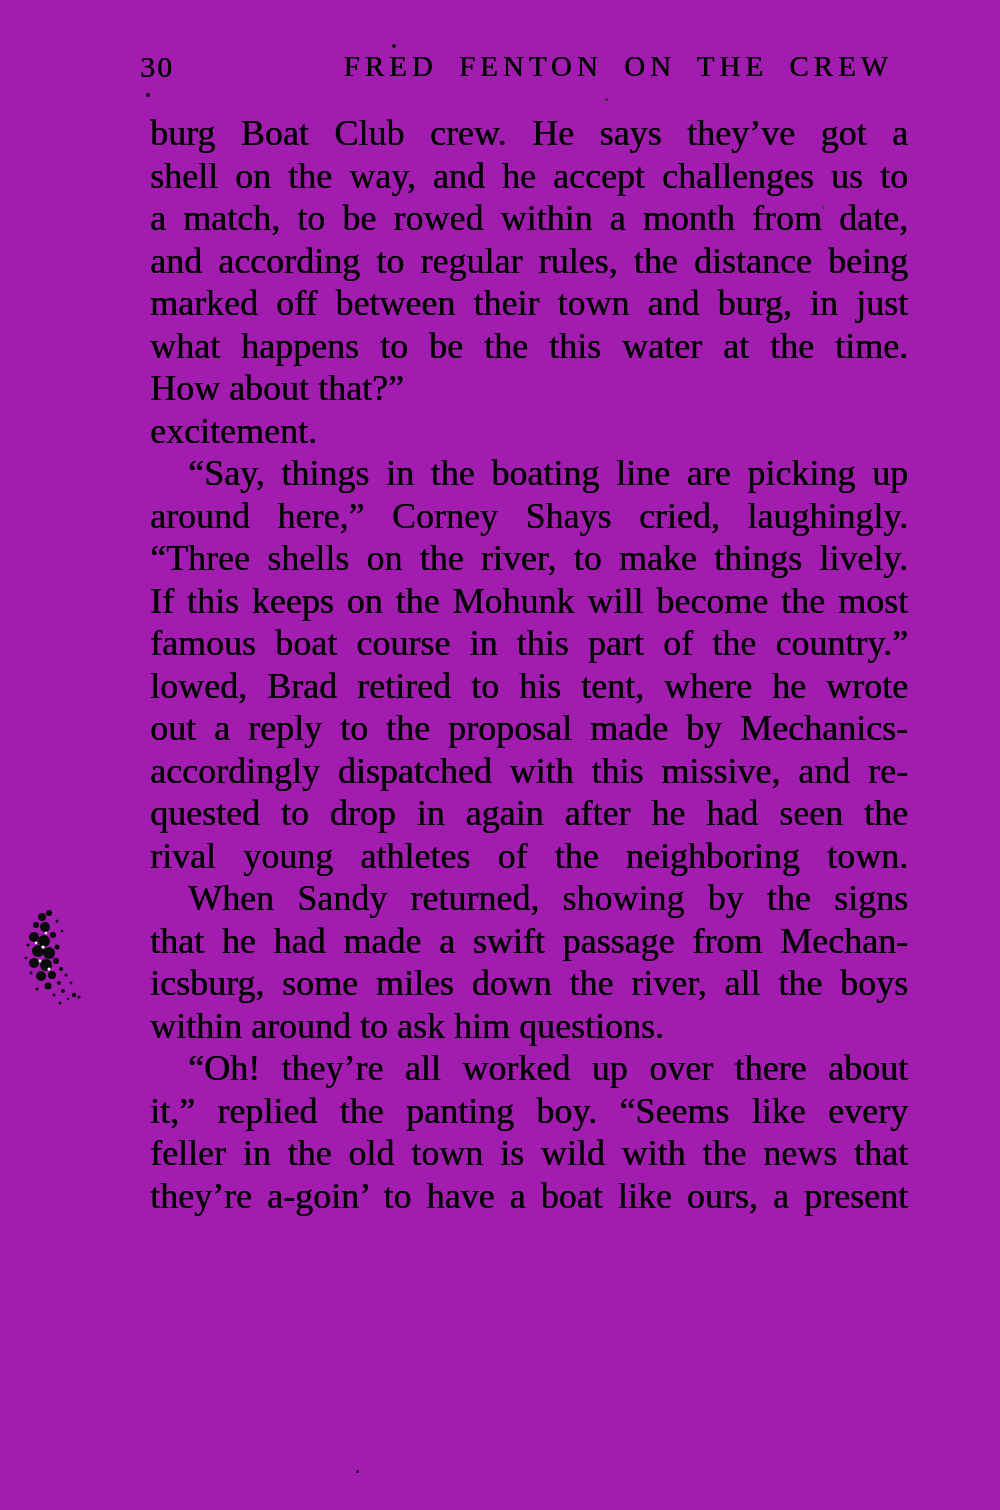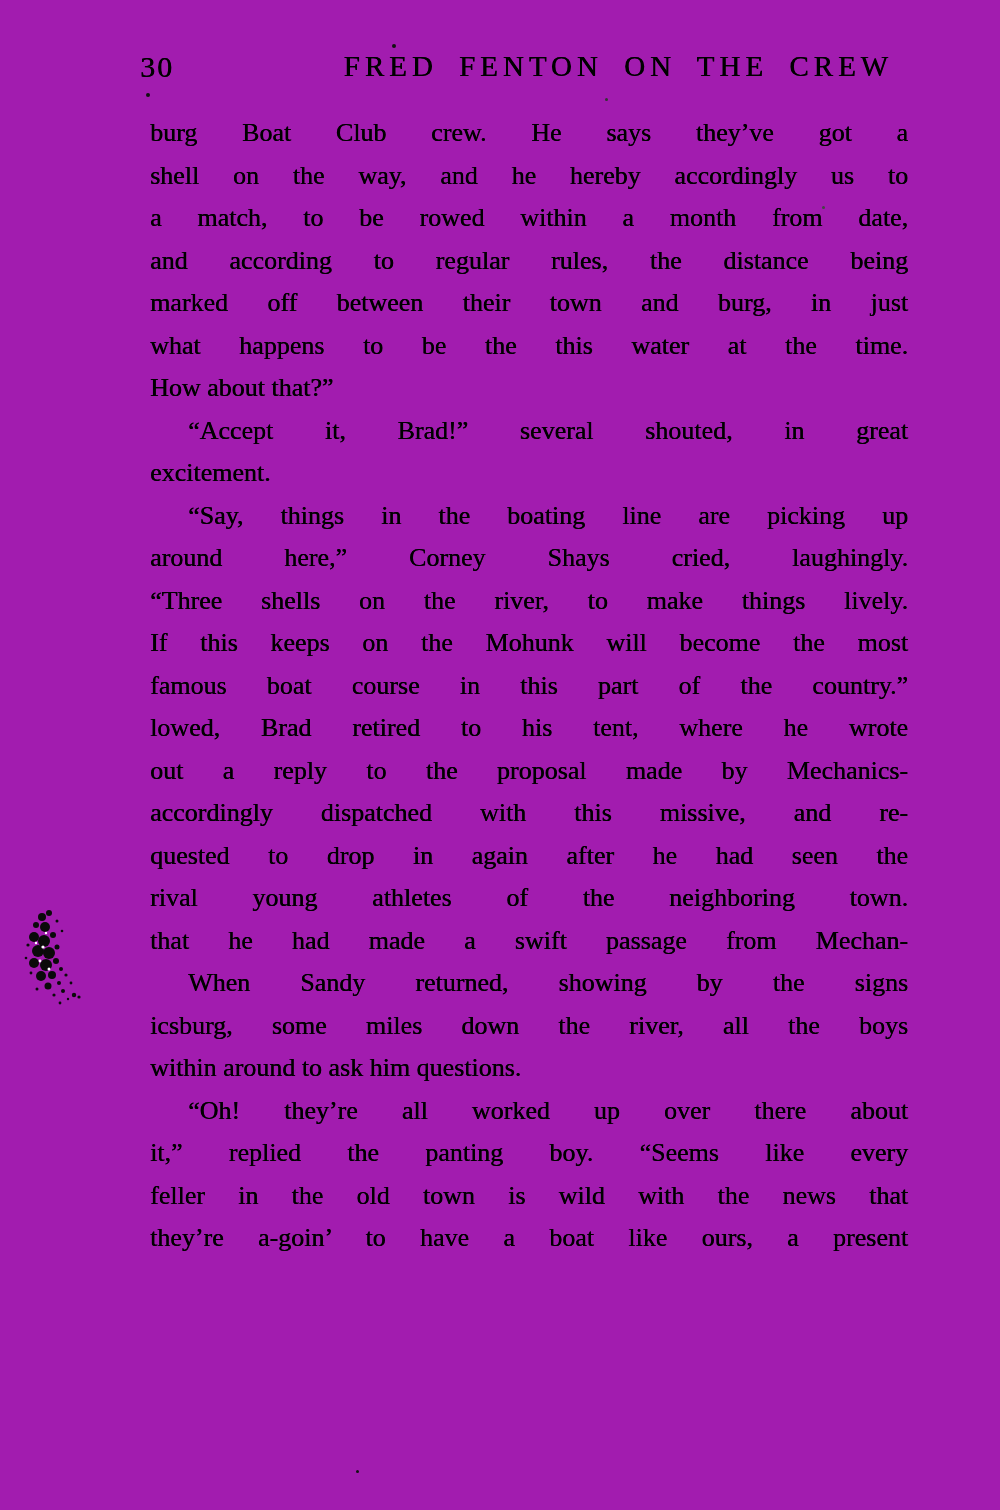--- a/index.html
+++ b/index.html
@@ -40,21 +40,21 @@
   
   .body-text {
     position: absolute;
     top: 112px;
     left: 150px;
     width: 758px;
   }
   .line {
     height: 42.5px;
     line-height: 42.5px;
-    font-size: 26px;
+    font-size: 36px;
     text-align: justify;
     text-align-last: justify;
     -moz-text-align-last: justify;
     text-shadow: 0.4px 0 0 #000;
     white-space: normal;
   }
   .line.last {
     text-align: right;
     text-align-last: left;
     -moz-text-align-last: left;
@@ -86,40 +86,39 @@
 
 <div class="scan-page">
 
   <div>
     <span class="page-num">30</span>
     <div class="running-title">FRED FENTON ON THE CREW</div>
   </div>
 
   <div class="body-text">
       <div class="line">burg Boat Club crew.  He says they’ve got a</div>
-      <div class="line">shell on the way, and he hereby accordingly us to</div>
+      <div class="line">shell on the way, and he accept challenges us to</div>
       <div class="line">a match, to be rowed within a month from date,</div>
       <div class="line">and according to regular rules, the distance being</div>
       <div class="line">marked off between their town and burg, in just</div>
       <div class="line">what happens to be the this water at the time.</div>
       <div class="line last">How about that?”</div>
-      <div class="line indent">“Accept it, Brad!” several shouted, in great</div>
       <div class="line last">excitement.</div>
       <div class="line indent">“Say, things in the boating line are picking up</div>
       <div class="line">around here,” Corney Shays cried, laughingly.</div>
       <div class="line">“Three shells on the river, to make things lively.</div>
       <div class="line">If this keeps on the Mohunk will become the most</div>
       <div class="line">famous boat course in this part of the country.”</div>
       <div class="line">lowed, Brad retired to his tent, where he wrote</div>
       <div class="line">out a reply to the proposal made by Mechanics-</div>
       <div class="line">accordingly dispatched with this missive, and re-</div>
       <div class="line">quested to drop in again after he had seen the</div>
       <div class="line">rival young athletes of the neighboring town.</div>
+      <div class="line indent">When Sandy returned, showing by the signs</div>
       <div class="line">that he had made a swift passage from Mechan-</div>
-      <div class="line indent">When Sandy returned, showing by the signs</div>
       <div class="line">icsburg, some miles down the river, all the boys</div>
       <div class="line last">within around to ask him questions.</div>
       <div class="line indent">“Oh! they’re all worked up over there about</div>
       <div class="line">it,” replied the panting boy.  “Seems like every</div>
       <div class="line">feller in the old town is wild with the news that</div>
       <div class="line">they’re a-goin’ to have a boat like ours, a present</div>
     </div>
 
   <svg class="ink-blot" viewBox="0 0 74 110" xmlns="http://www.w3.org/2000/svg">
     <g fill="#0a0a0a">

